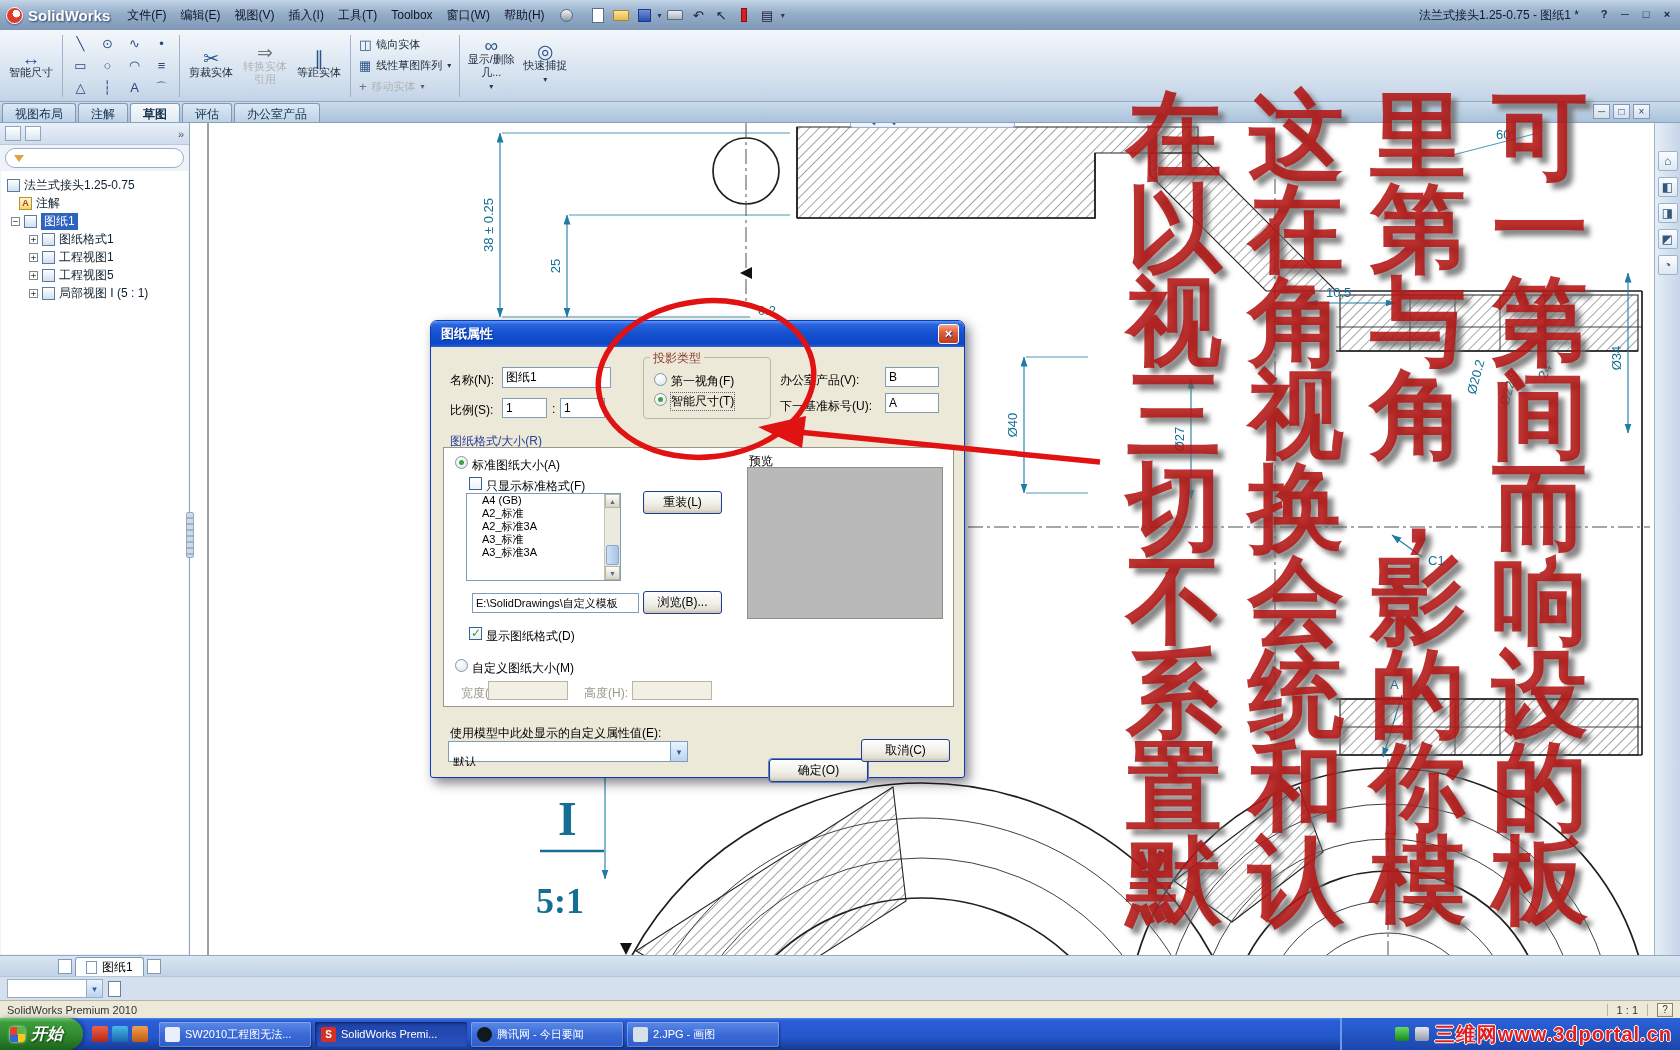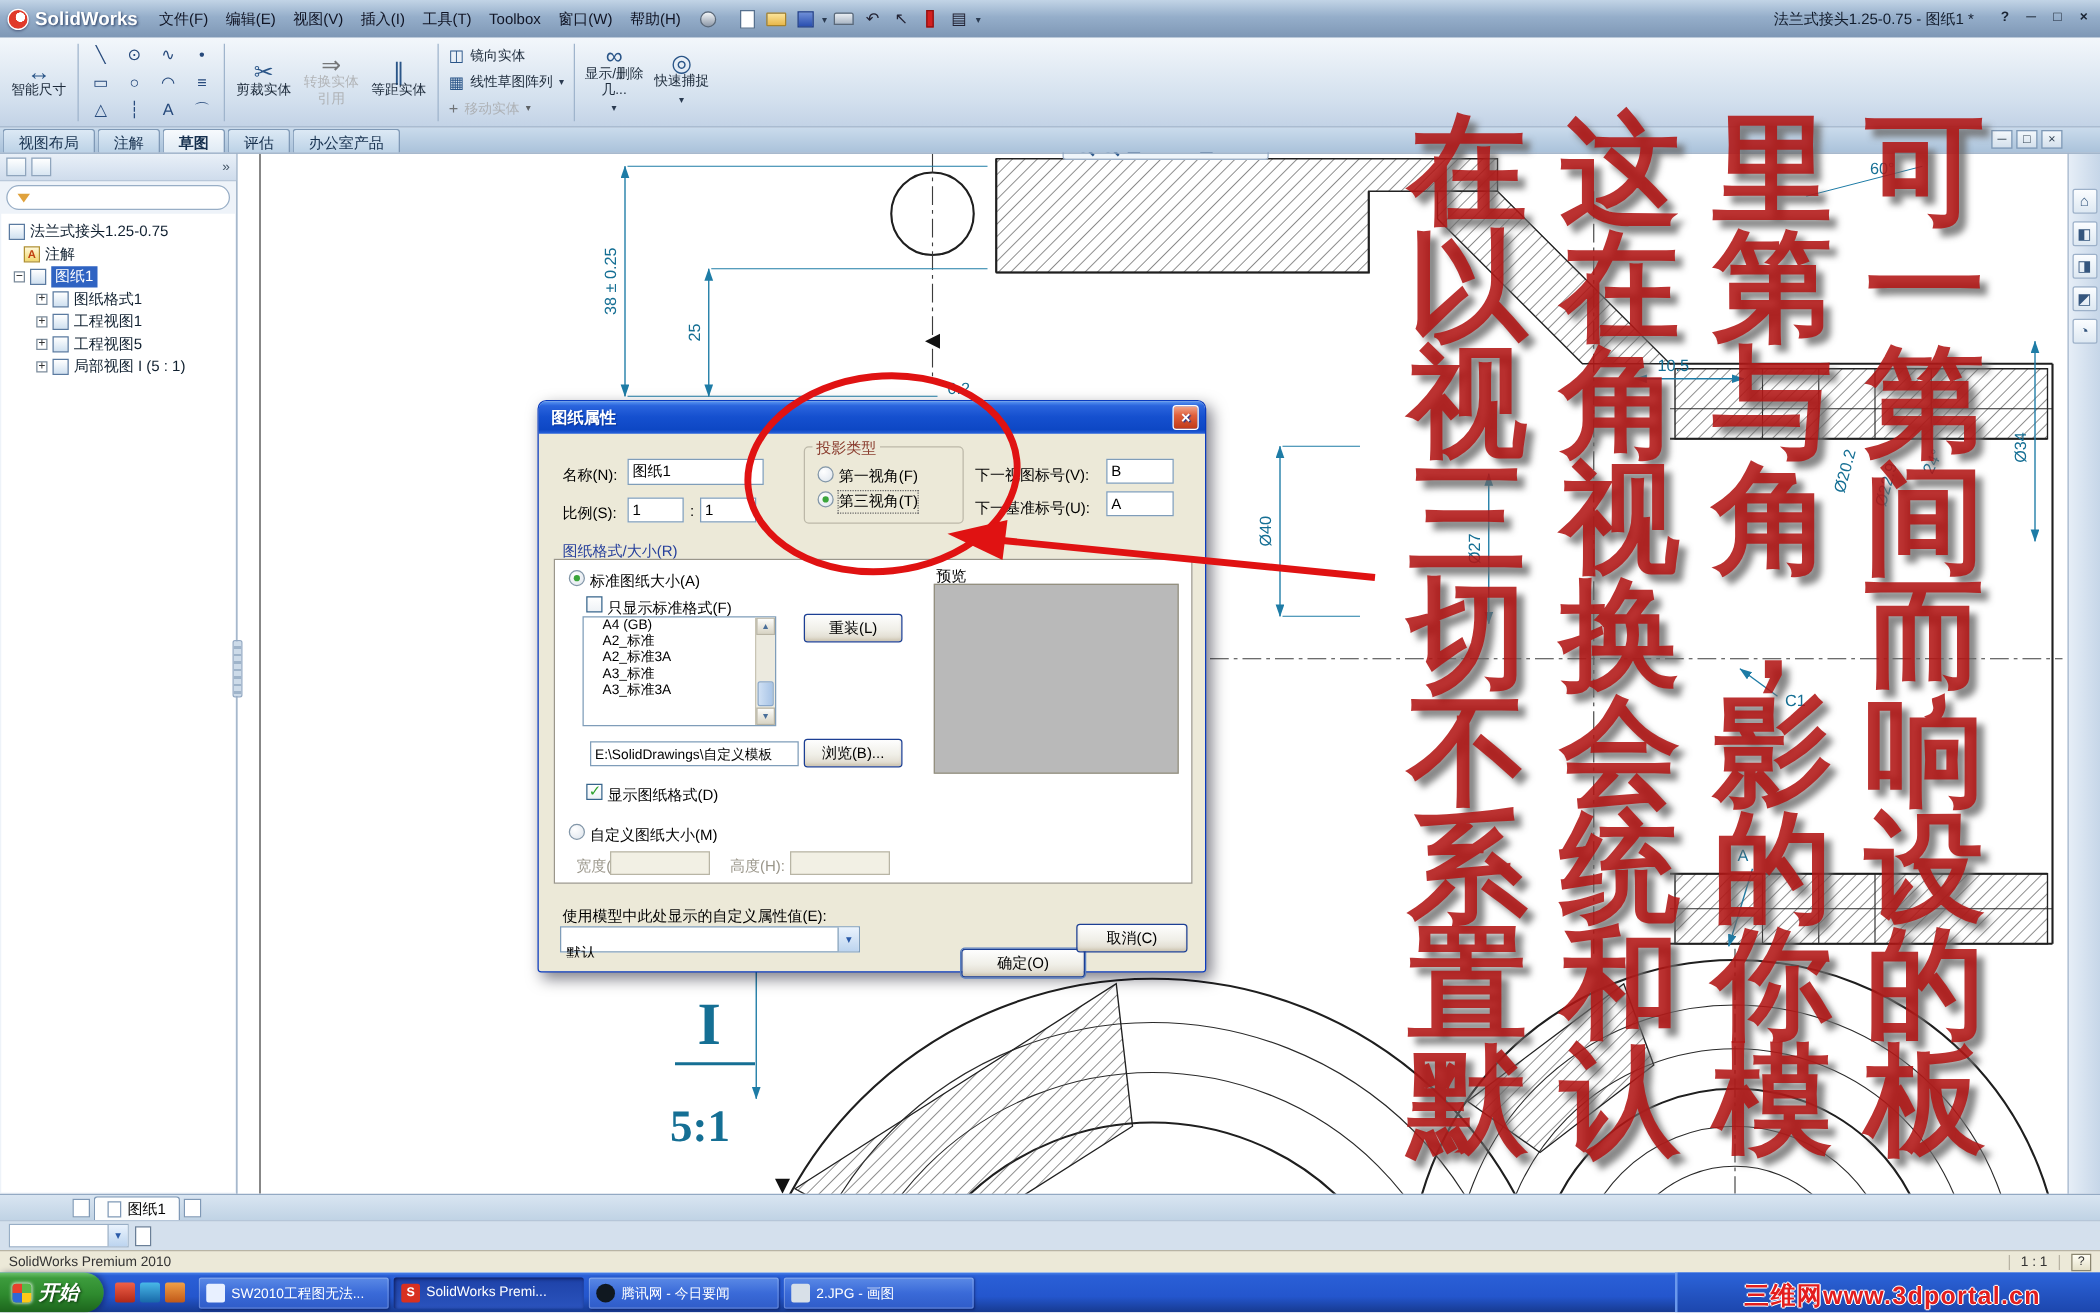--- a/index.html
+++ b/index.html
@@ -136,21 +136,21 @@
 
 
 .taskbar{position:absolute;left:0;top:1018px;width:100%;height:32px;background:linear-gradient(#4a82e8 0%,#2a5fd7 8%,#2456cd 60%,#16398f 100%);display:flex;align-items:center;z-index:70;}
 .start{height:32px;padding:0 20px 0 10px;display:flex;align-items:center;gap:6px;color:#fff;font-weight:bold;font-style:italic;font-size:16px;background:linear-gradient(#6cc26c 0%,#3d9c3d 14%,#2e8a2e 55%,#1c641c 100%);border-radius:0 16px 16px 0;box-shadow:2px 0 5px rgba(0,0,30,.4);text-shadow:1px 1px 2px #123c12;}
 .winflag{width:15px;height:15px;border-radius:3px;background:conic-gradient(#58b848 0 90deg,#ffc818 90deg 180deg,#2e68d8 180deg 270deg,#e8402c 270deg 360deg);box-shadow:0 0 3px #fff;}
 .ql{display:flex;gap:4px;margin:0 9px;}
 .ql-ic{width:16px;height:16px;border-radius:2px;}
 .tbtn{width:152px;height:25px;margin:0 2px;border-radius:2px;background:linear-gradient(#5b8ae6,#3a6ad8 50%,#2f5cc8);box-shadow:inset 0 0 0 1px rgba(255,255,255,.25),1px 1px 2px rgba(0,0,40,.4);display:flex;align-items:center;gap:5px;padding:0 6px;color:#fff;font-size:11px;white-space:nowrap;overflow:hidden;}
 .tbtn.pressed{background:linear-gradient(#1e42a8,#2a53bd);box-shadow:inset 1px 1px 3px rgba(0,0,40,.6);}
 .tico{width:15px;height:15px;border-radius:2px;flex:0 0 auto;display:flex;align-items:center;justify-content:center;font-size:10px;font-weight:bold;}
-.tray{margin-left:auto;height:32px;display:flex;align-items:center;gap:6px;padding:0 8px 0 14px;background:linear-gradient(#2c64da,#1c46ad);border-left:2px solid #6a98ec;min-width:340px;justify-content:flex-end;flex-direction:column;}
+.tray{margin-left:auto;height:32px;display:flex;align-items:center;gap:6px;padding:0 8px 0 14px;background:linear-gradient(#2c64da,#1c46ad);border-left:2px solid #6a98ec;min-width:340px;justify-content:flex-end;}
 .tray-ic{width:14px;height:14px;border-radius:2px;}
 .watermark{color:#e31e1e;font-size:20px;font-weight:bold;letter-spacing:1px;text-shadow:1px 0 #fff,-1px 0 #fff,0 1px #fff,0 -1px #fff;white-space:nowrap;}
 </style>
 </head>
 <body>
 
 <div class="screen">
 
   <div class="titlebar">
     <div class="logo">
@@ -456,23 +456,23 @@
     <input class="xp-in" style="left: 71px; top: 77px; width: 45px; height: 20px;" value="1">
     <span class="dlbl" style="left:121px;top:81px;">:</span>
     <input class="xp-in" style="left: 129px; top: 77px; width: 45px; height: 20px;" value="1">
 
     <div class="grp" style="left:212px;top:36px;width:128px;height:62px;">
       <span class="grpcap">投影类型</span>
     </div>
     <span class="radio" style="left:223px;top:52px;"></span>
     <span class="dlbl" style="left:240px;top:52px;">第一视角(F)</span>
     <span class="radio on" style="left:223px;top:72px;"></span>
-    <span class="dlbl focus-dot" style="left:240px;top:72px;">第三视角(T)</span>
-
-    <span class="dlbl" style="left:349px;top:51px;">下一视图标号(V):</span>
+    <span class="dlbl focus-dot" style="left:240px;top:72px;">智能尺寸(T)</span>
+
+    <span class="dlbl" style="left:349px;top:51px;">办公室产品(V):</span>
     <input class="xp-in" style="left: 454px; top: 46px; width: 54px; height: 20px;" value="B">
     <span class="dlbl" style="left:349px;top:77px;">下一基准标号(U):</span>
     <input class="xp-in" style="left: 454px; top: 72px; width: 54px; height: 20px;" value="A">
 
     <span class="dlbl sect" style="left:19px;top:112px;">图纸格式/大小(R)</span>
     <div class="inset" style="left:12px;top:126px;width:511px;height:260px;"></div>
 
     <span class="radio on" style="left:24px;top:135px;"></span>
     <span class="dlbl" style="left:41px;top:136px;">标准图纸大小(A)</span>
     <span class="chk" style="left:38px;top:156px;"></span>

